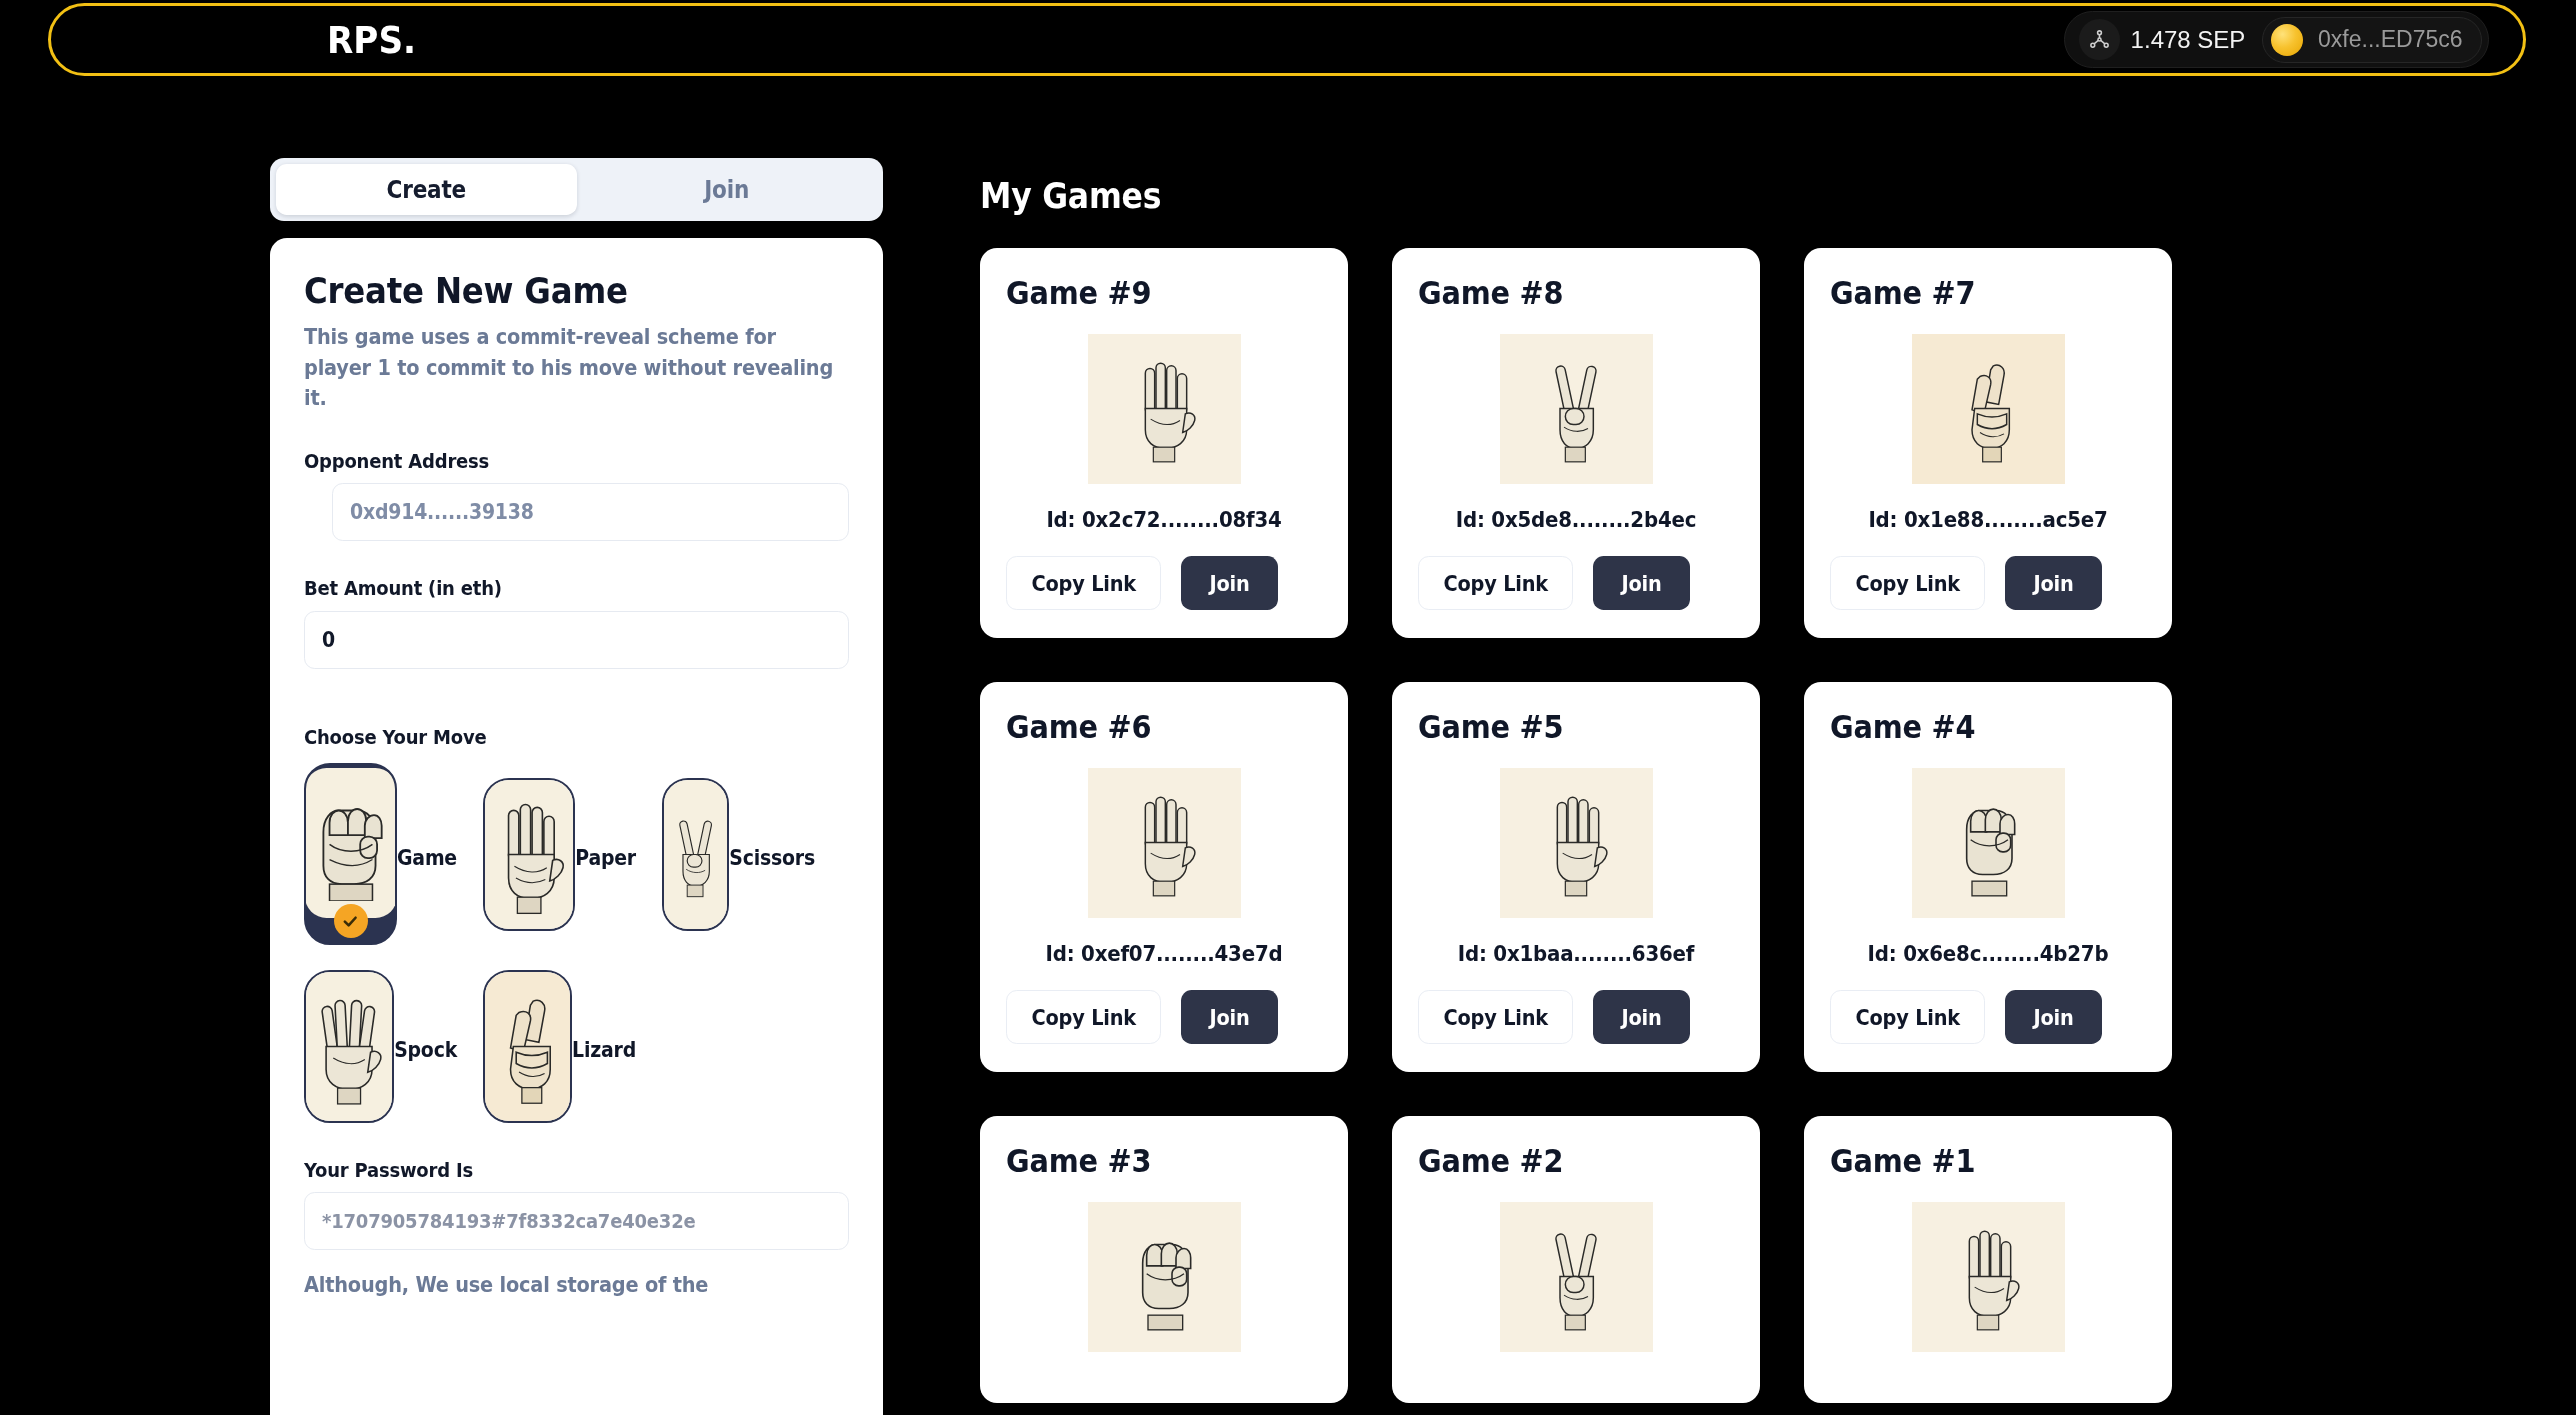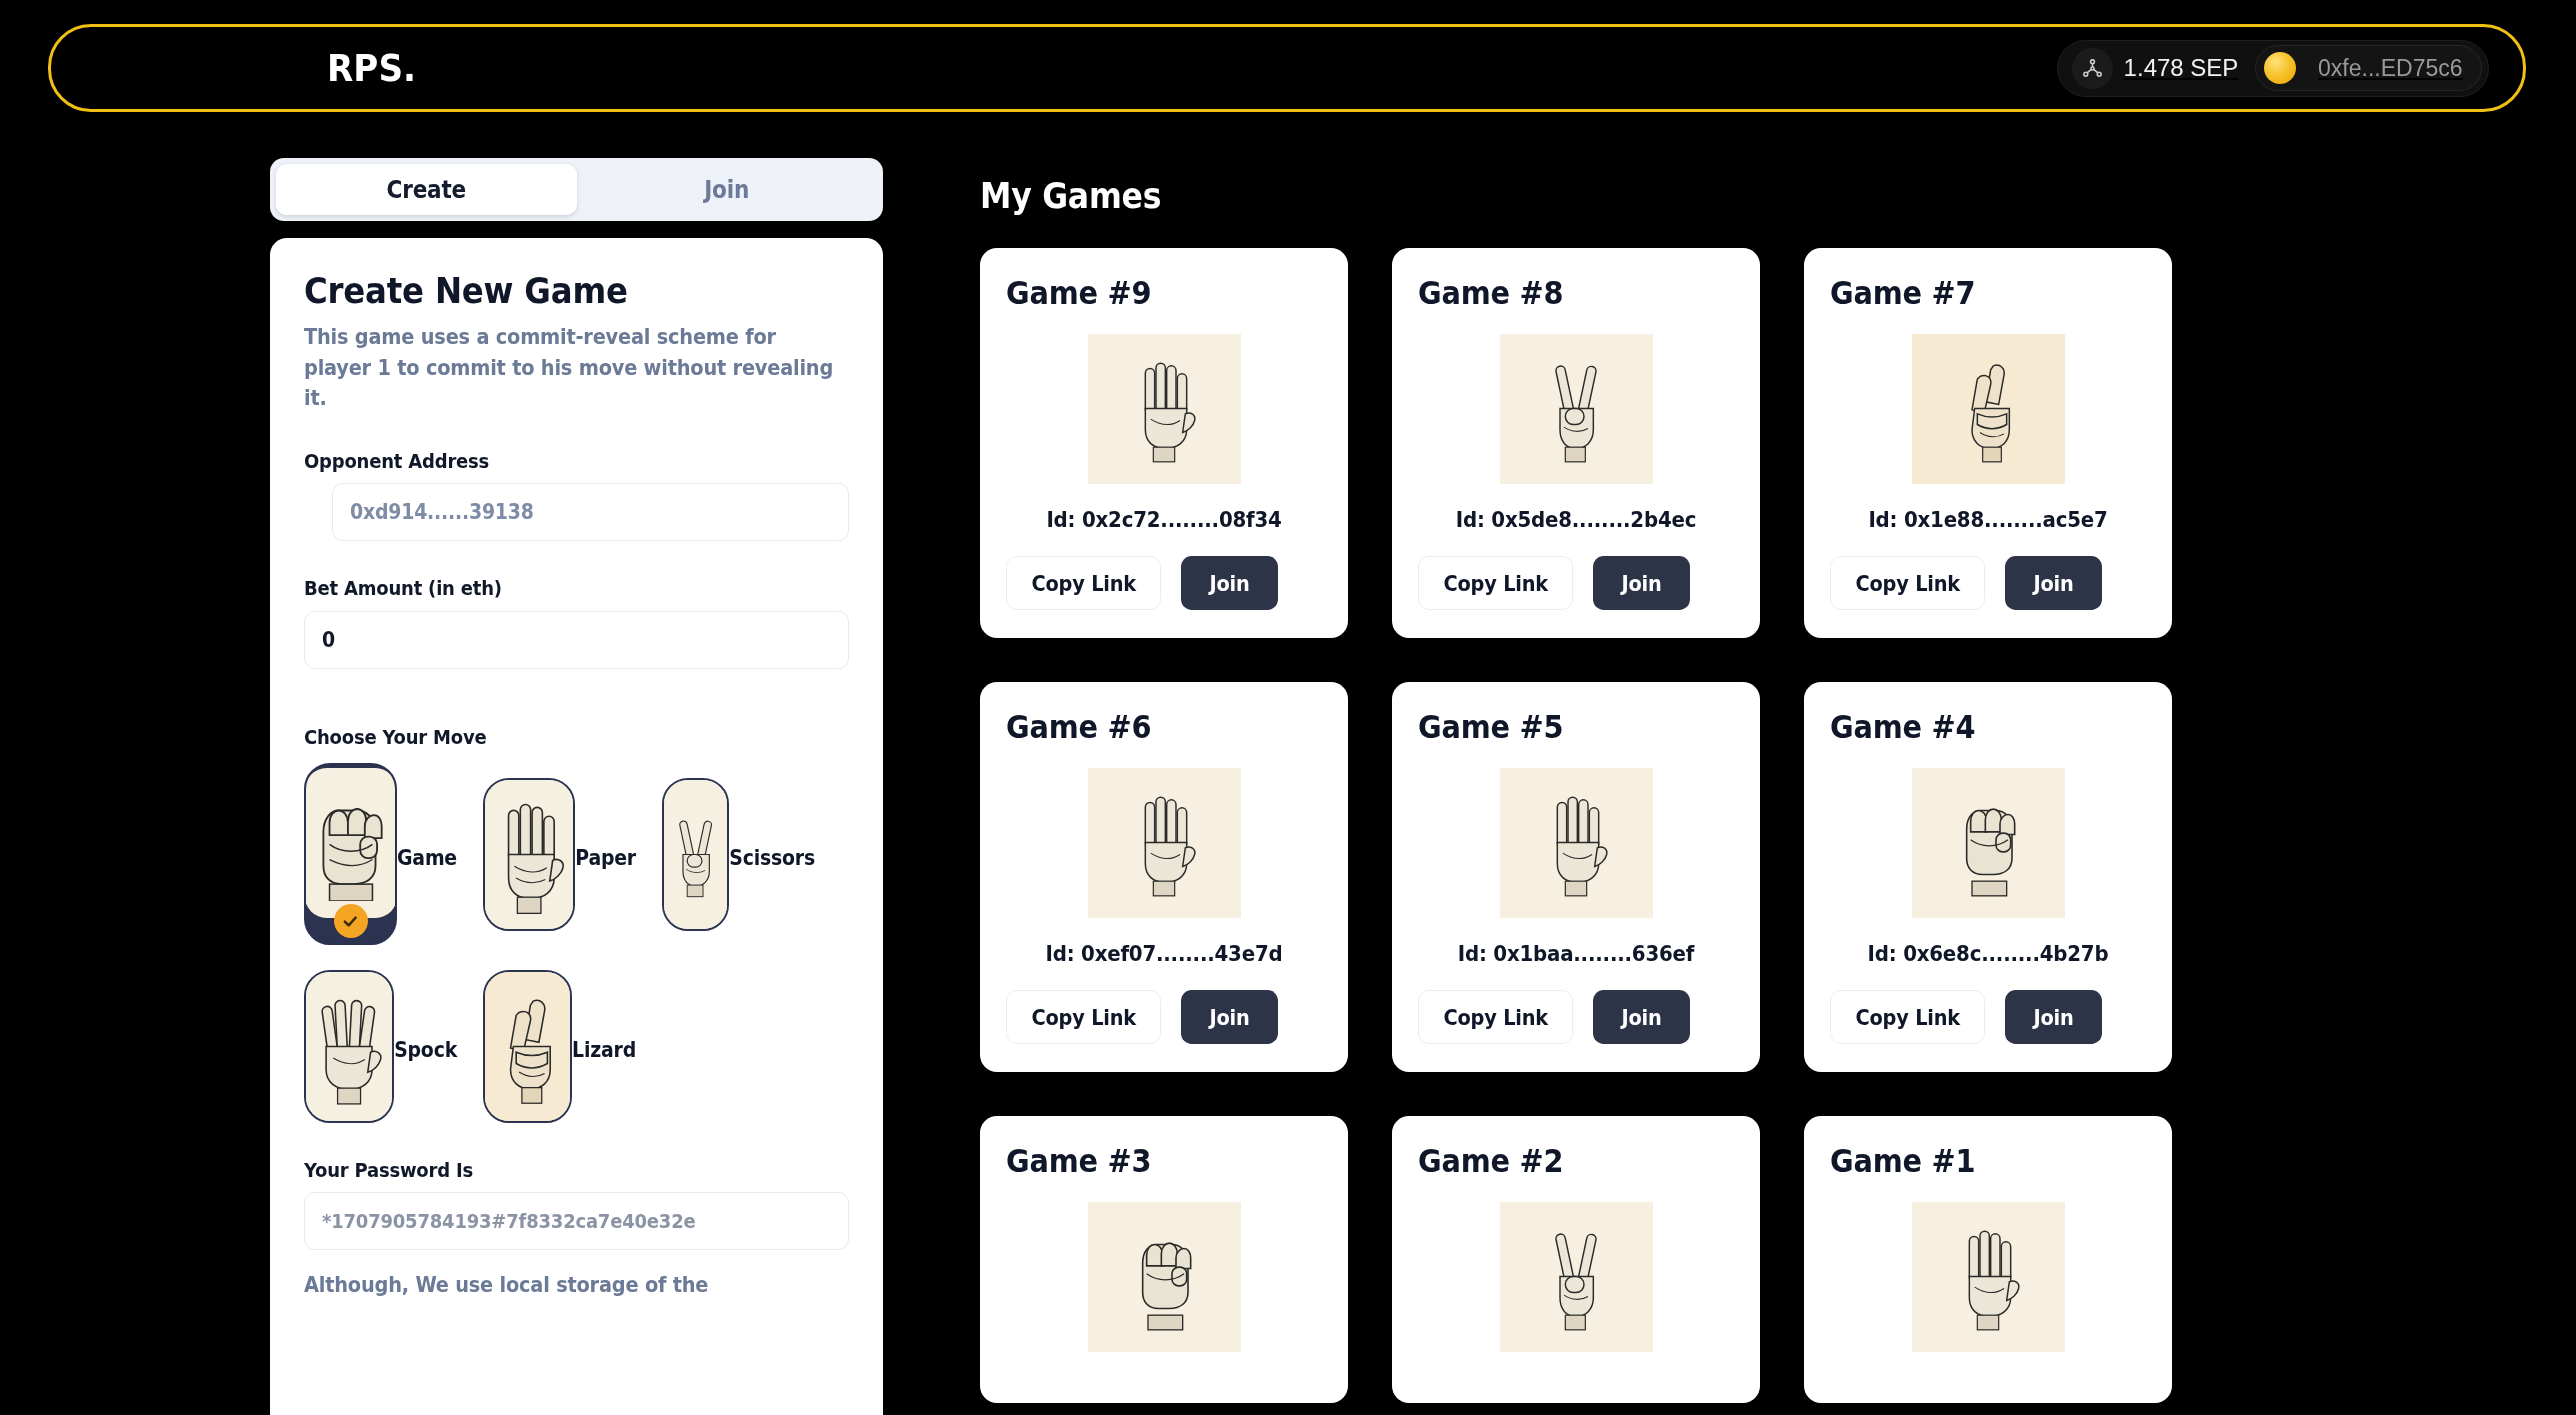--- a/index.html
+++ b/index.html
@@ -6,21 +6,21 @@
   html, body {
     width: 2576px; height: 1415px;
     background: #000000;
     font-family: "Liberation Sans", sans-serif;
     overflow: hidden;
   }
   .cond { font-family: "DejaVu Sans Condensed", "Liberation Sans Narrow", "Liberation Sans", sans-serif; font-weight: 700; font-stretch: condensed; letter-spacing: -0.2px; }
 
   
   #app { position: relative; width: 2576px; height: 1415px; background: #000; }
-  .header-wrap { position: absolute; left: 48px; top: 24px; width: 2478px; height: 88px; text-decoration: underline; }
+  .header-wrap { position: absolute; left: 48px; top: 3px; width: 2478px; height: 73px; }
   .header-bar {
     width: 100%; height: 100%;
     border: 3.1px solid #f2c014;
     border-radius: 43px;
     background: #000;
     display: flex; align-items: center; justify-content: space-between;
     padding: 0 34px 0 276px;
   }
   .brand { color: #ffffff; font-size: 38px; line-height: 1; letter-spacing: 0px; }
   .wallet-pill {
@@ -28,21 +28,21 @@
     background: #101010; border: 1.5px solid #1f1f1f;
     border-radius: 31px; height: 57px; padding: 0 6.1px 0 14px;
   }
   .net-icon {
     width: 41px; height: 41px; border-radius: 50%;
     background: #1b1b1b; display: flex; align-items: center; justify-content: center;
     flex: 0 0 auto;
   }
   .bal { color: #f3f3f3; font-size: 24px; font-weight: 400; padding: 0 17px 0 10.7px; white-space: nowrap; }
   .addr-pill {
-    display: flex; align-items: center; gap: 22px;
+    display: flex; align-items: center; gap: 15px;
     background: #141414; border: 1.5px solid #262626;
     border-radius: 28px; height: 46px; padding: 0 18.4px 0 7.7px;
   }
   .addr-dot {
     width: 32px; height: 32px; border-radius: 50%;
     background: radial-gradient(circle at 36% 32%, #ffe27a 0%, #f7c22e 45%, #e8a500 100%);
     flex: 0 0 auto;
   }
   .addr-txt { color: #9a9a9a; font-size: 23px; font-weight: 400; white-space: nowrap; }
 

